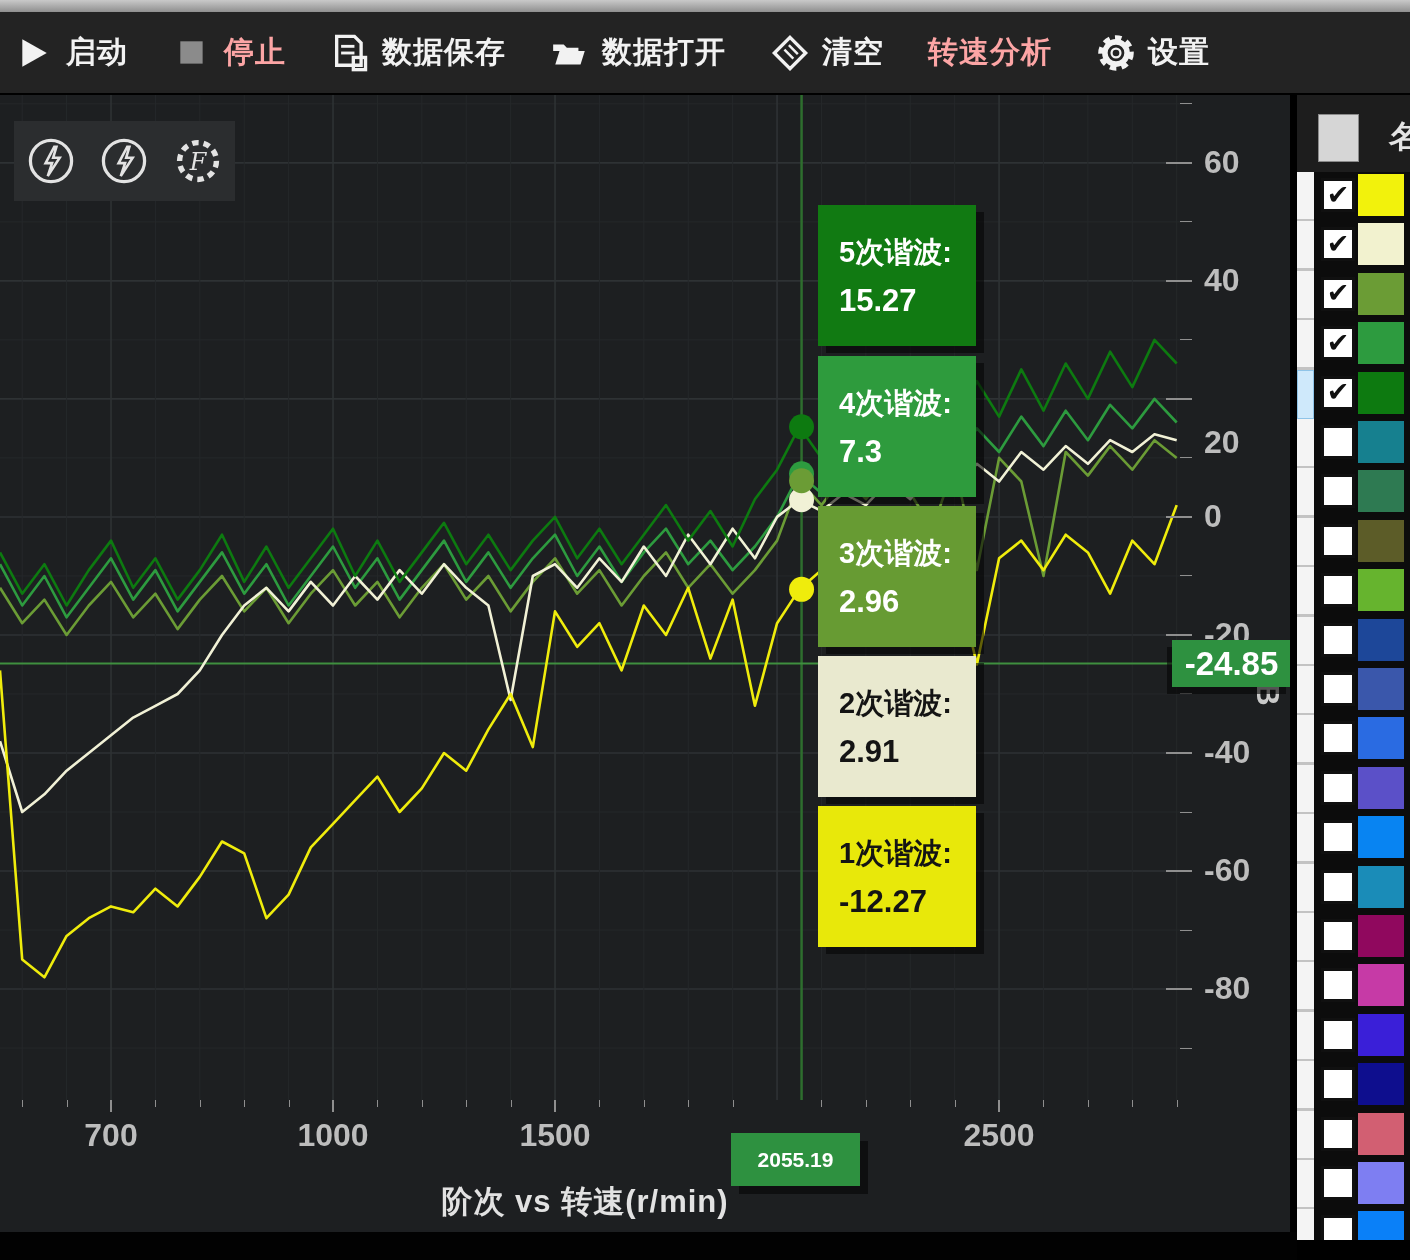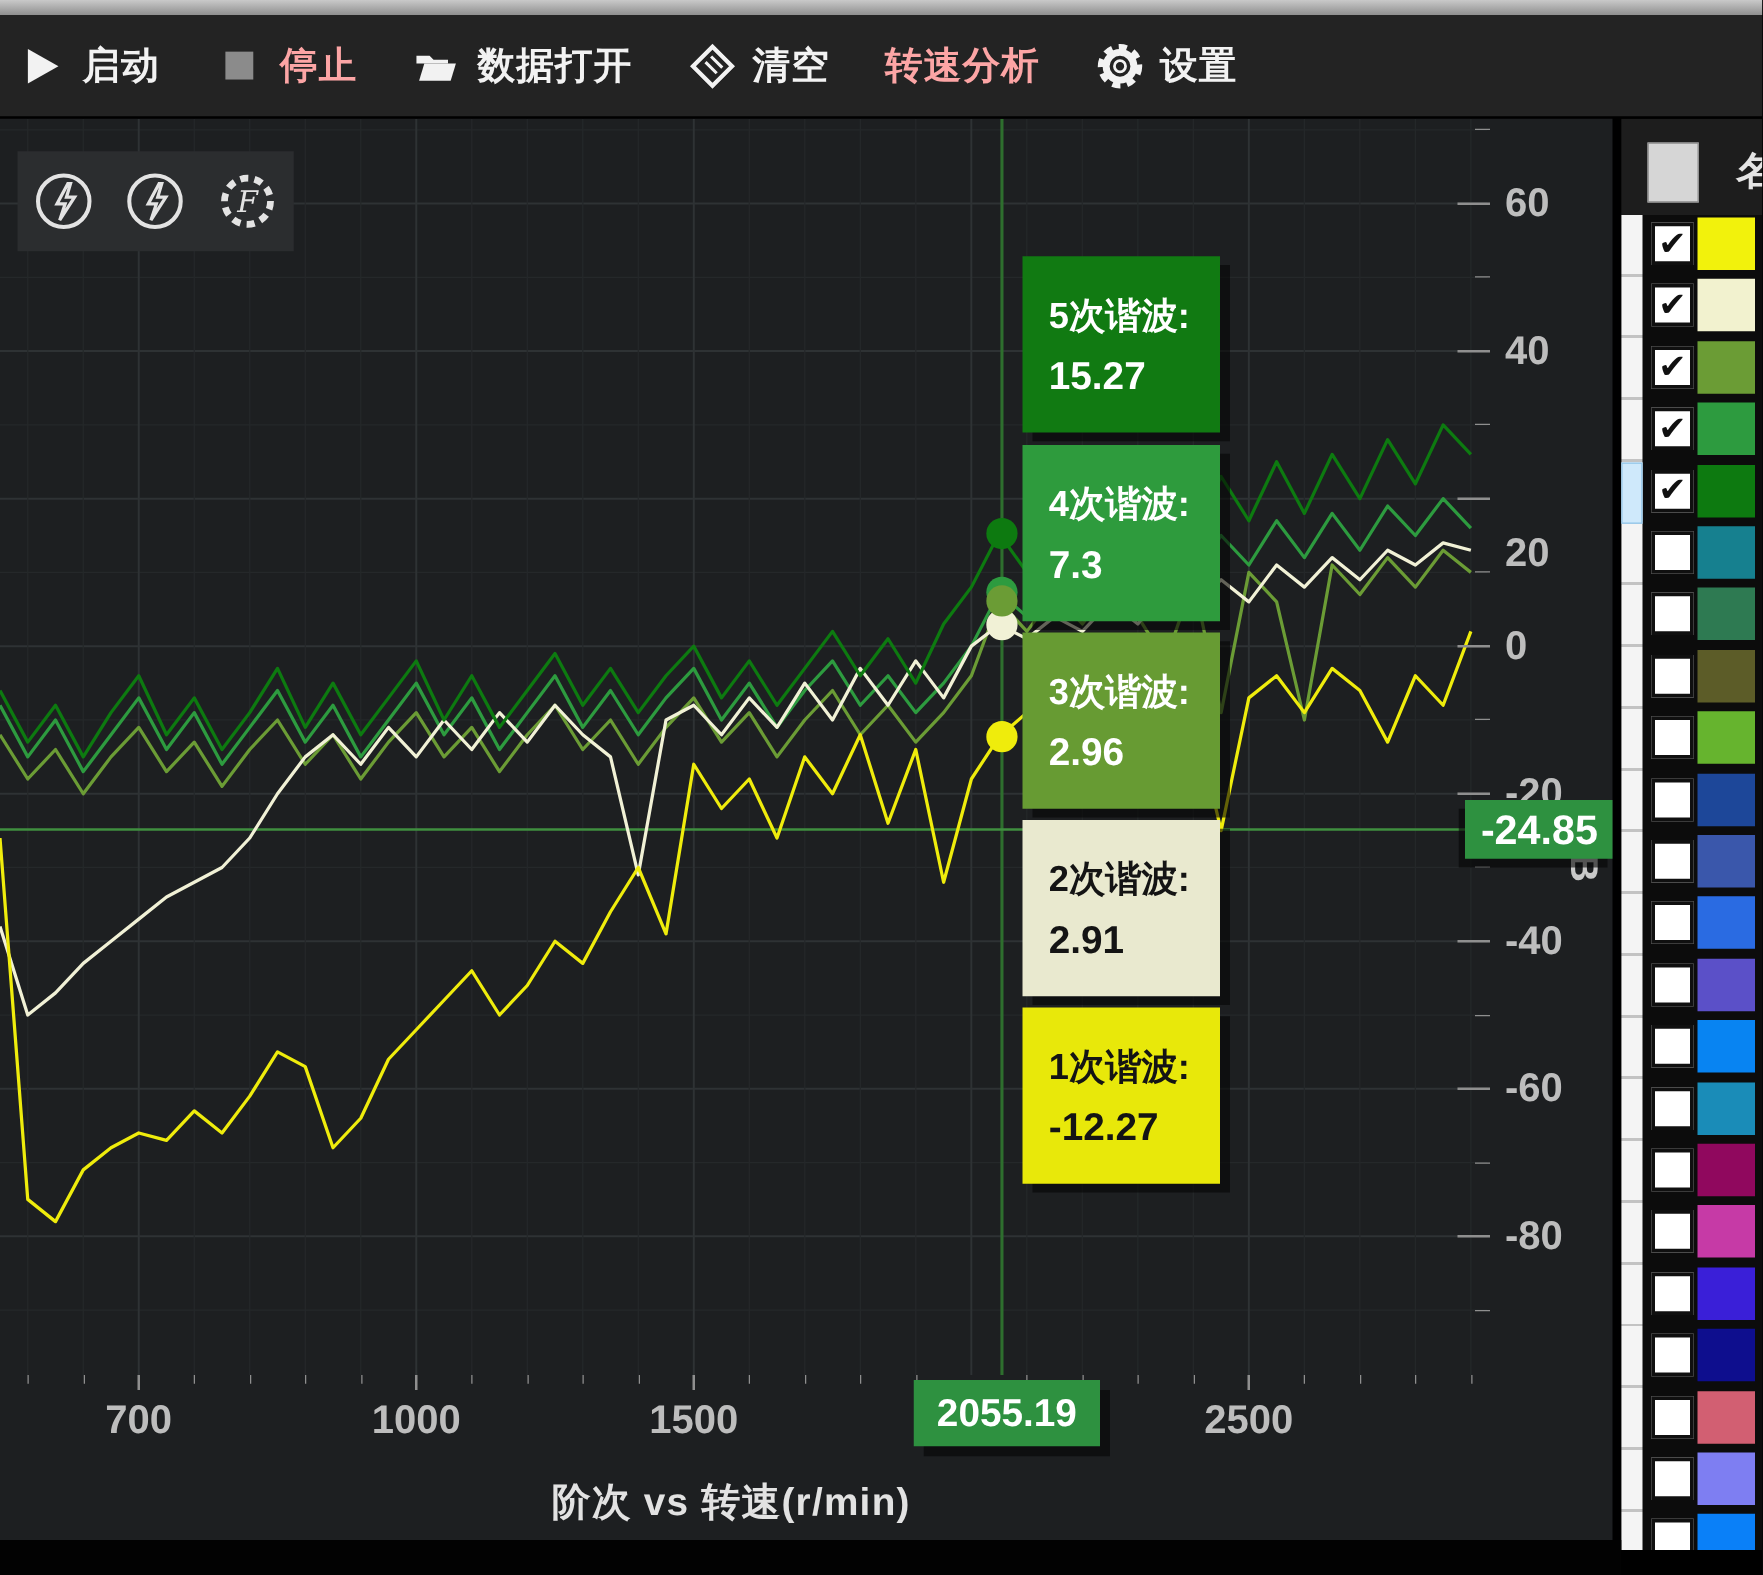--- a/index.html
+++ b/index.html
@@ -28,21 +28,21 @@
   #ytitle{position:absolute;left:1246px;top:572px;font-size:31px;font-weight:700;color:#c9c9c9;
           transform:rotate(90deg);transform-origin:center;}
   #xtitle{position:absolute;left:385px;top:1086px;width:400px;text-align:center;
           font-size:31px;font-weight:700;color:#e2e2e2;letter-spacing:1px;}
   .tickmark{position:absolute;background:#8f8f8f;}
 
   .badge{position:absolute;background:#2e9140;color:#fff;font-weight:700;
          display:flex;align-items:center;justify-content:center;}
   #badge-y{left:1172px;top:545px;width:119px;height:47px;font-size:33px;
            box-shadow:-5px 7px 0 rgba(5,5,5,.6);}
-  #badge-x{left:731px;top:1009px;width:149px;height:53px;font-size:31px;
+  #badge-x{left:731px;top:1038px;width:129px;height:53px;font-size:21px;
            box-shadow:8px 8px 0 rgba(5,5,5,.6);}
 
   .htip{position:absolute;left:818px;width:158px;height:141px;box-sizing:border-box;
         padding-left:21px;display:flex;flex-direction:column;justify-content:center;gap:10px;
         box-shadow:8px 7px 0 rgba(5,5,5,.6);}
   .htip .t1{font-size:29px;font-weight:700;}
   .htip .t2{font-size:31px;font-weight:700;}
 
   
   #legend{position:absolute;left:1297px;top:95px;width:113px;height:1145px;background:#0c0c0c;overflow:hidden;}
@@ -74,20 +74,31 @@
         </span>
         <span class="lbl">启动</span>
       </div>
       <div class="tb-item disabled">
         <span class="ic">
           <svg width="34" height="34" viewBox="0 0 32 32">
             <rect x="5" y="5" width="21" height="21" fill="#8b8b8b"></rect>
           </svg>
         </span>
         <span class="lbl">停止</span>
+      </div>
+      <div class="tb-item">
+        <span class="ic">
+          <svg width="40" height="38" viewBox="0 0 36 34">
+            <path d="M6 2 H22 L28 8 V28 H6 Z" fill="none" stroke="#f2f2f2" stroke-width="3"></path>
+            <line x1="10" y1="11" x2="22" y2="11" stroke="#f2f2f2" stroke-width="2.6"></line>
+            <line x1="10" y1="17" x2="22" y2="17" stroke="#f2f2f2" stroke-width="2.6"></line>
+            <rect x="21" y="21" width="11" height="11" fill="none" stroke="#f2f2f2" stroke-width="3"></rect>
+          </svg>
+        </span>
+        <span class="lbl">数据保存</span>
       </div>
       <div class="tb-item">
         <span class="ic">
           <svg width="42" height="36" viewBox="0 0 38 32">
             <path d="M3 8 H13 L16 11 H27 V14 H3 Z" fill="#f2f2f2"></path>
             <path d="M5 27 L9 14 H33 L29 27 Z" fill="#f2f2f2"></path>
           </svg>
         </span>
         <span class="lbl">数据打开</span>
       </div>

